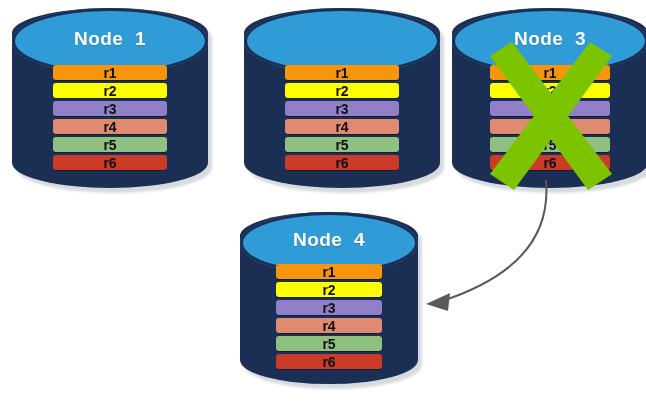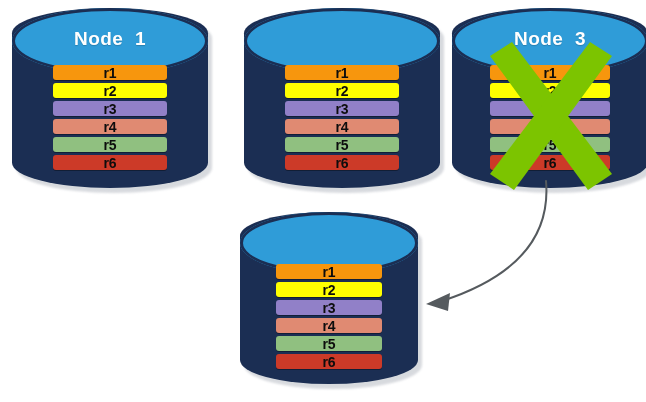--- a/index.html
+++ b/index.html
@@ -179,20 +179,21 @@
       <polygon points="2,14 24,0 124,132 100,148"></polygon>
       <polygon points="124,14 102,0 2,132 26,148"></polygon>
     </g>
   </svg>
 
   <div class="node" id="node4">
     <div class="cyl-shadow"></div>
     <div class="cyl-body"></div>
     <div class="cyl-top"></div>
     <div class="cyl-top-rim"></div>
+    <div class="node-title">Node  4</div>
     <div class="rows">
       <div class="row" style="background:#F7960D">
         <span>r1</span>
         </div>
       <div class="row" style="background:#FFFF00">
         <span>r2</span>
         </div>
       <div class="row" style="background:#9180C8">
         <span>r3</span>
         </div>

